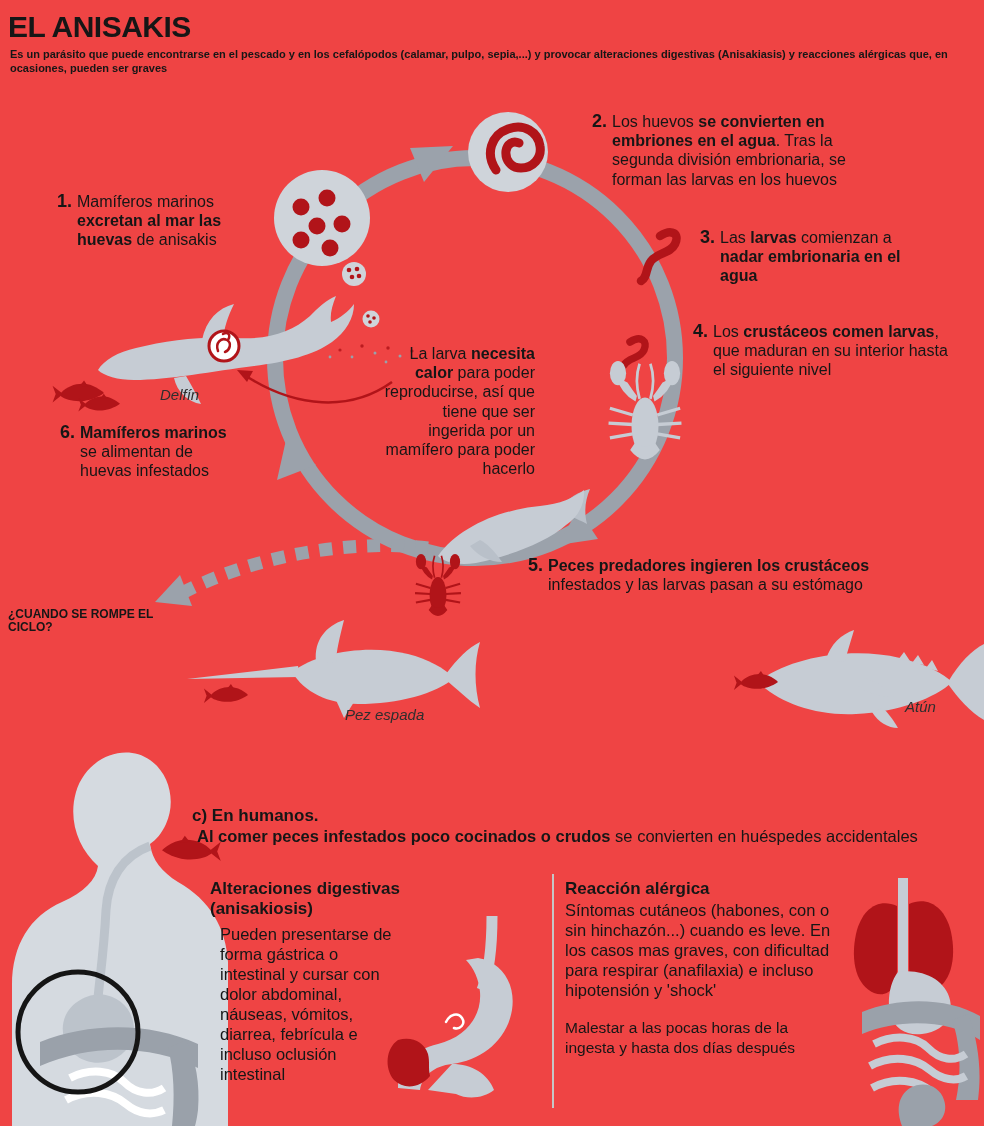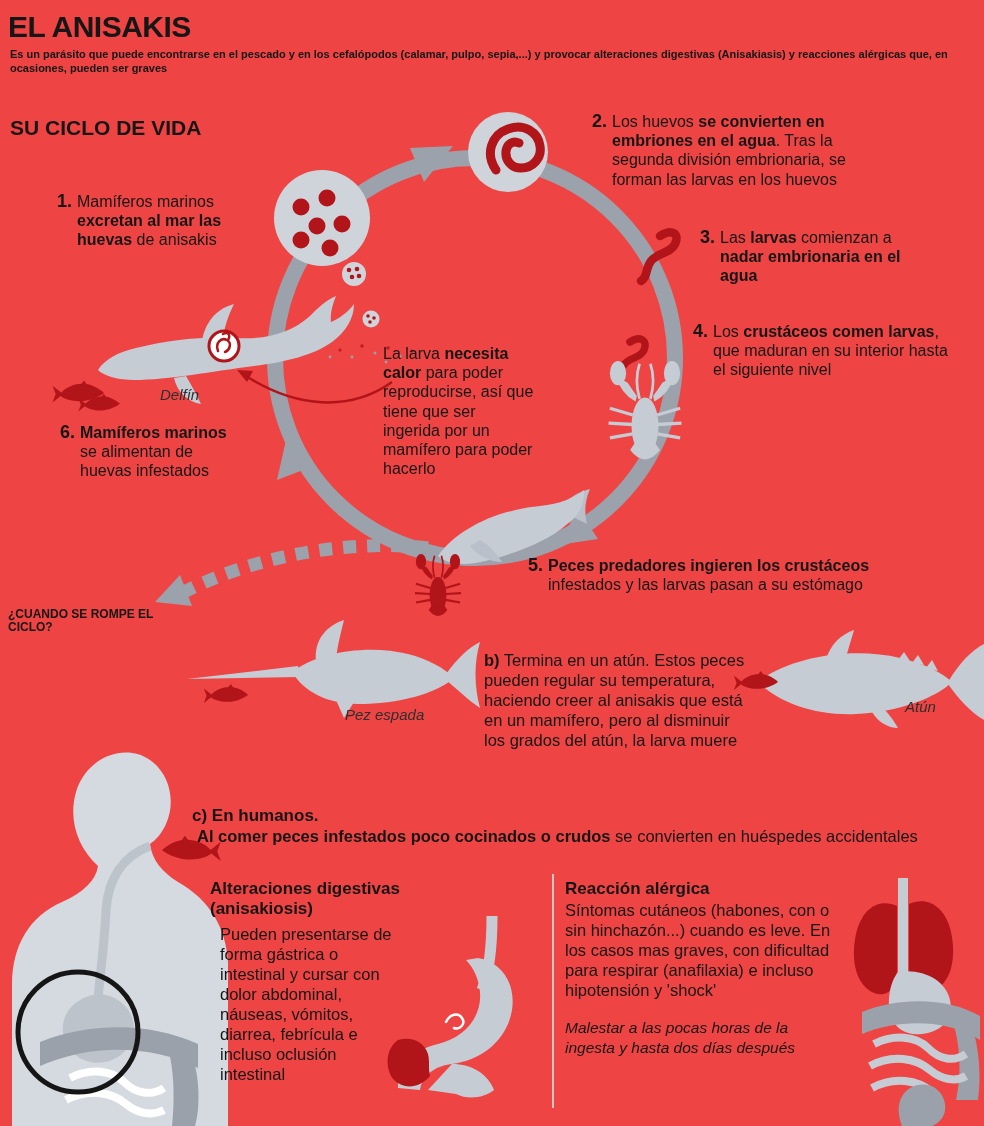--- a/index.html
+++ b/index.html
@@ -8,24 +8,24 @@
           font-family:"Liberation Sans",sans-serif;color:#161616}
   .art{position:absolute;left:0;top:0}
   .abs{position:absolute}
   .h1{font-weight:bold;font-size:30px;letter-spacing:-.5px}
   .intro{font-weight:bold;font-size:11px;line-height:1.28;width:958px}
   .h2{font-weight:bold;font-size:21px}
   .h3{font-weight:bold;font-size:12px;line-height:1.12}
   .h4{font-weight:bold;font-size:17px;line-height:1.18}
   .step{display:flex;gap:5px;font-size:16px;line-height:1.2}
   .step .num{font-weight:bold;font-size:18px;line-height:1.08;flex:none}
-  .note{font-size:16px;line-height:1.2;text-align:left}
+  .note{font-size:16px;line-height:1.2;text-align:right}
   .p{font-size:16.5px;line-height:1.21}
   .lbl{font-style:italic;font-size:15px;color:#2e2e2e}
-  .it{font-style:italic;font-size:15.5px;line-height:1.28}
+  .it{font-size:15.5px;line-height:1.28}
   .divider{width:2px;background:#c6c6c6}
   b{font-weight:bold}
 </style>
 </head>
 <body>
 
 <div class="canvas">
 
   <svg class="art" width="984" height="1126" viewBox="0 0 984 1126">
     <defs>
@@ -176,21 +176,20 @@
       <path d="M 862 1012 C 900 996 950 998 980 1016 L 980 1040 C 950 1020 900 1018 862 1034 Z" fill="#9aa1aa"></path>
       <path d="M 968 1014 C 978 1040 982 1070 978 1100 L 956 1100 C 962 1072 960 1042 952 1020 Z" fill="#9aa1aa"></path>
       <path d="M 874 1044 C 894 1034 916 1036 928 1048 C 940 1060 954 1062 966 1054 M 870 1066 C 892 1054 916 1058 930 1070 C 942 1080 956 1082 966 1076 M 872 1088 C 894 1076 918 1080 932 1092" stroke="#c6ccd4" stroke-width="8" fill="none"></path>
       <path d="M 902 1126 C 896 1110 898 1096 910 1088 C 924 1080 940 1086 944 1100 C 948 1112 942 1122 932 1126 Z" fill="#9aa1aa"></path>
     </g>
   </svg>
 
   <div class="abs h1" style="left:8px;top:10px">EL ANISAKIS</div>
   <div class="abs intro" style="left:10px;top:47px">Es un parásito que puede encontrarse en el pescado y en los cefalópodos (calamar, pulpo, sepia,...) y provocar alteraciones digestivas (Anisakiasis) y reacciones alérgicas que, en ocasiones, pueden ser graves</div>
 
-  <div class="abs h2" style="left:10px;top:116px">SU CICLO DE VIDA</div>
 
   <div class="abs step" style="left:57px;top:192px;width:192px">
     <span class="num">1.</span>
     <span><span>Mamíferos marinos </span><b>excretan al mar las huevas</b><span> de anisakis</span></span>
   </div>
 
   <div class="abs step" style="left:592px;top:112px;width:262px">
     <span class="num">2.</span>
     <span><span>Los huevos </span><b>se convierten en embriones en el agua</b><span>. Tras la segunda división embrionaria, se forman las larvas en los huevos</span></span>
   </div>
@@ -219,23 +218,20 @@
     <span>La larva </span><b>necesita calor</b><span> para poder reproducirse, así que tiene que ser ingerida por un mamífero para poder hacerlo</span>
   </div>
 
   <div class="abs lbl" style="left:160px;top:386px">Delfín</div>
 
   <div class="abs h3" style="left:8px;top:608px;width:178px">¿CUANDO SE ROMPE EL CICLO?</div>
 
 
   <div class="abs lbl" style="left:345px;top:706px">Pez espada</div>
 
-  <div class="abs p" style="left:484px;top:651px;width:268px">
-    <b>b)</b><span> Termina en un atún. Estos peces pueden regular su temperatura, haciendo creer al anisakis que está en un mamífero, pero al disminuir los grados del atún, la larva muere</span>
-  </div>
 
   <div class="abs lbl" style="left:905px;top:698px">Atún</div>
 
   <div class="abs h4" style="left:192px;top:806px">c) En humanos.</div>
   <div class="abs p" style="left:197px;top:827px;width:760px">
     <b>Al comer peces infestados poco cocinados o crudos</b><span> se convierten en huéspedes accidentales</span>
   </div>
 
   <div class="abs h4" style="left:210px;top:879px;width:212px">Alteraciones digestivas (anisakiosis)</div>
   <div class="abs p" style="left:220px;top:925px;width:182px">Pueden presentarse de forma gástrica o intestinal y cursar con dolor abdominal, náuseas, vómitos, diarrea, febrícula e incluso oclusión intestinal</div>

